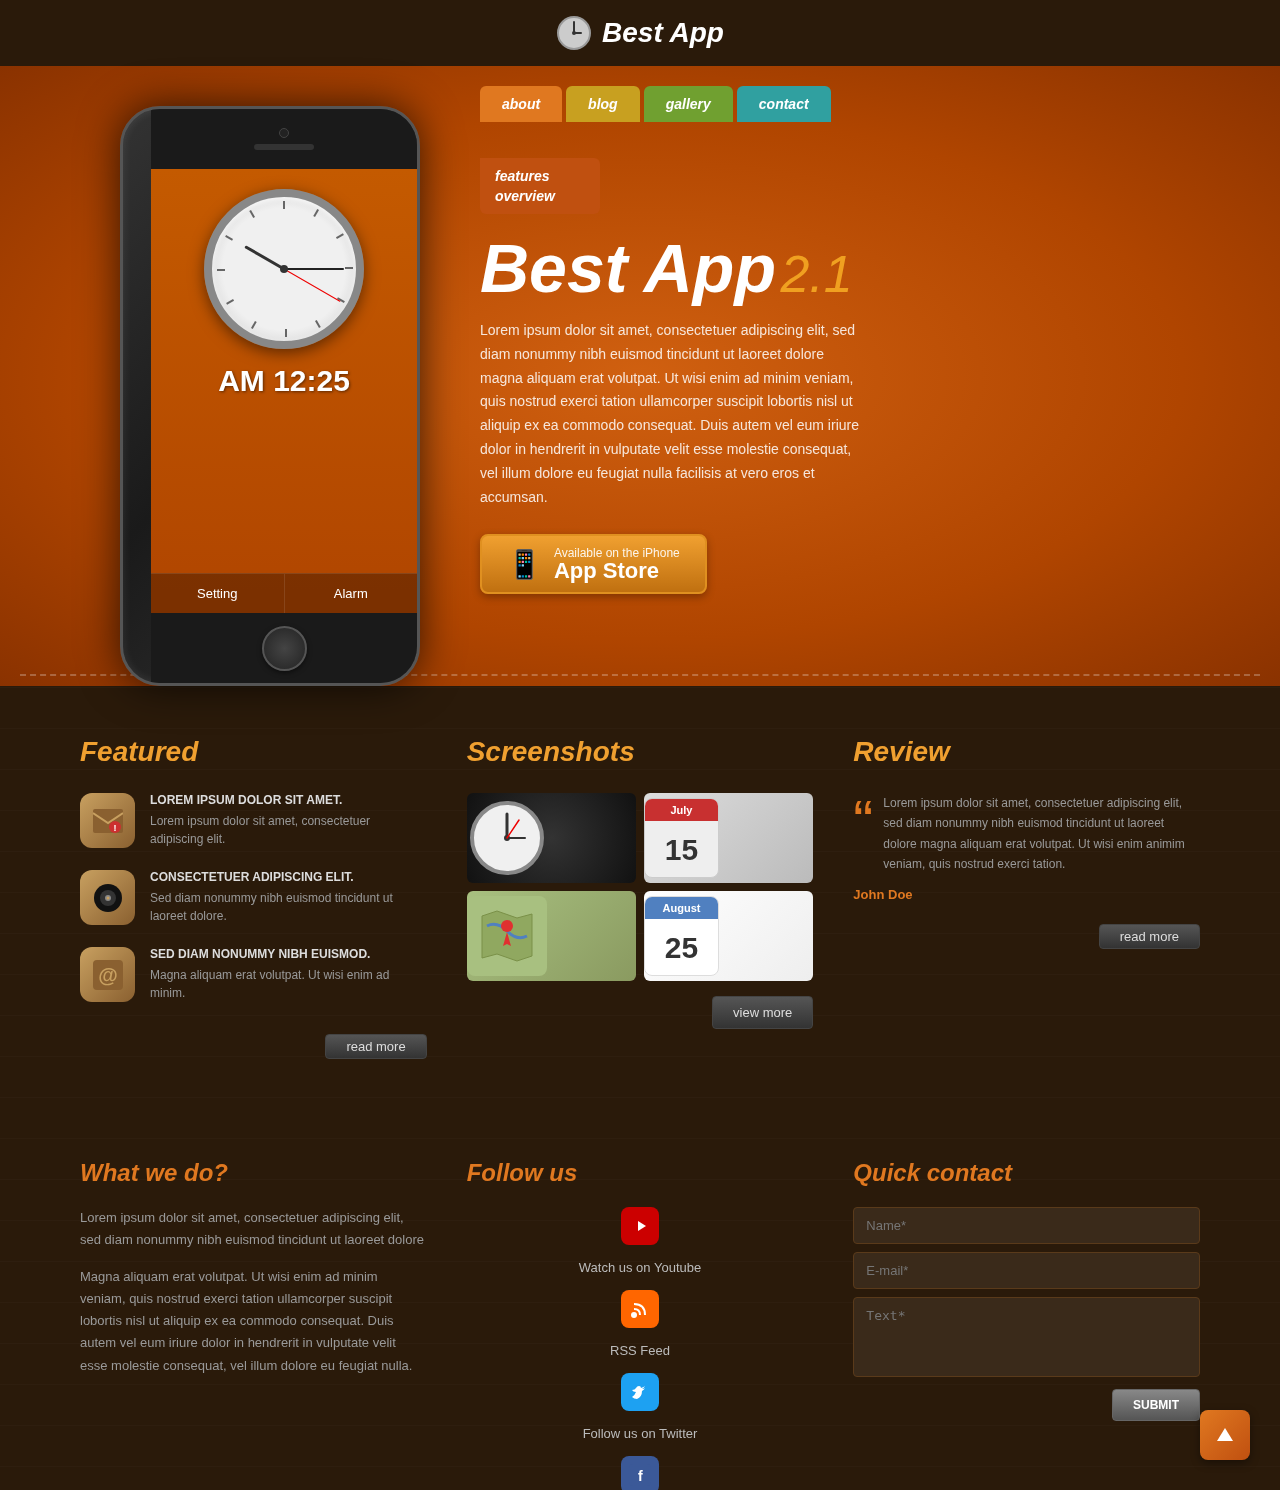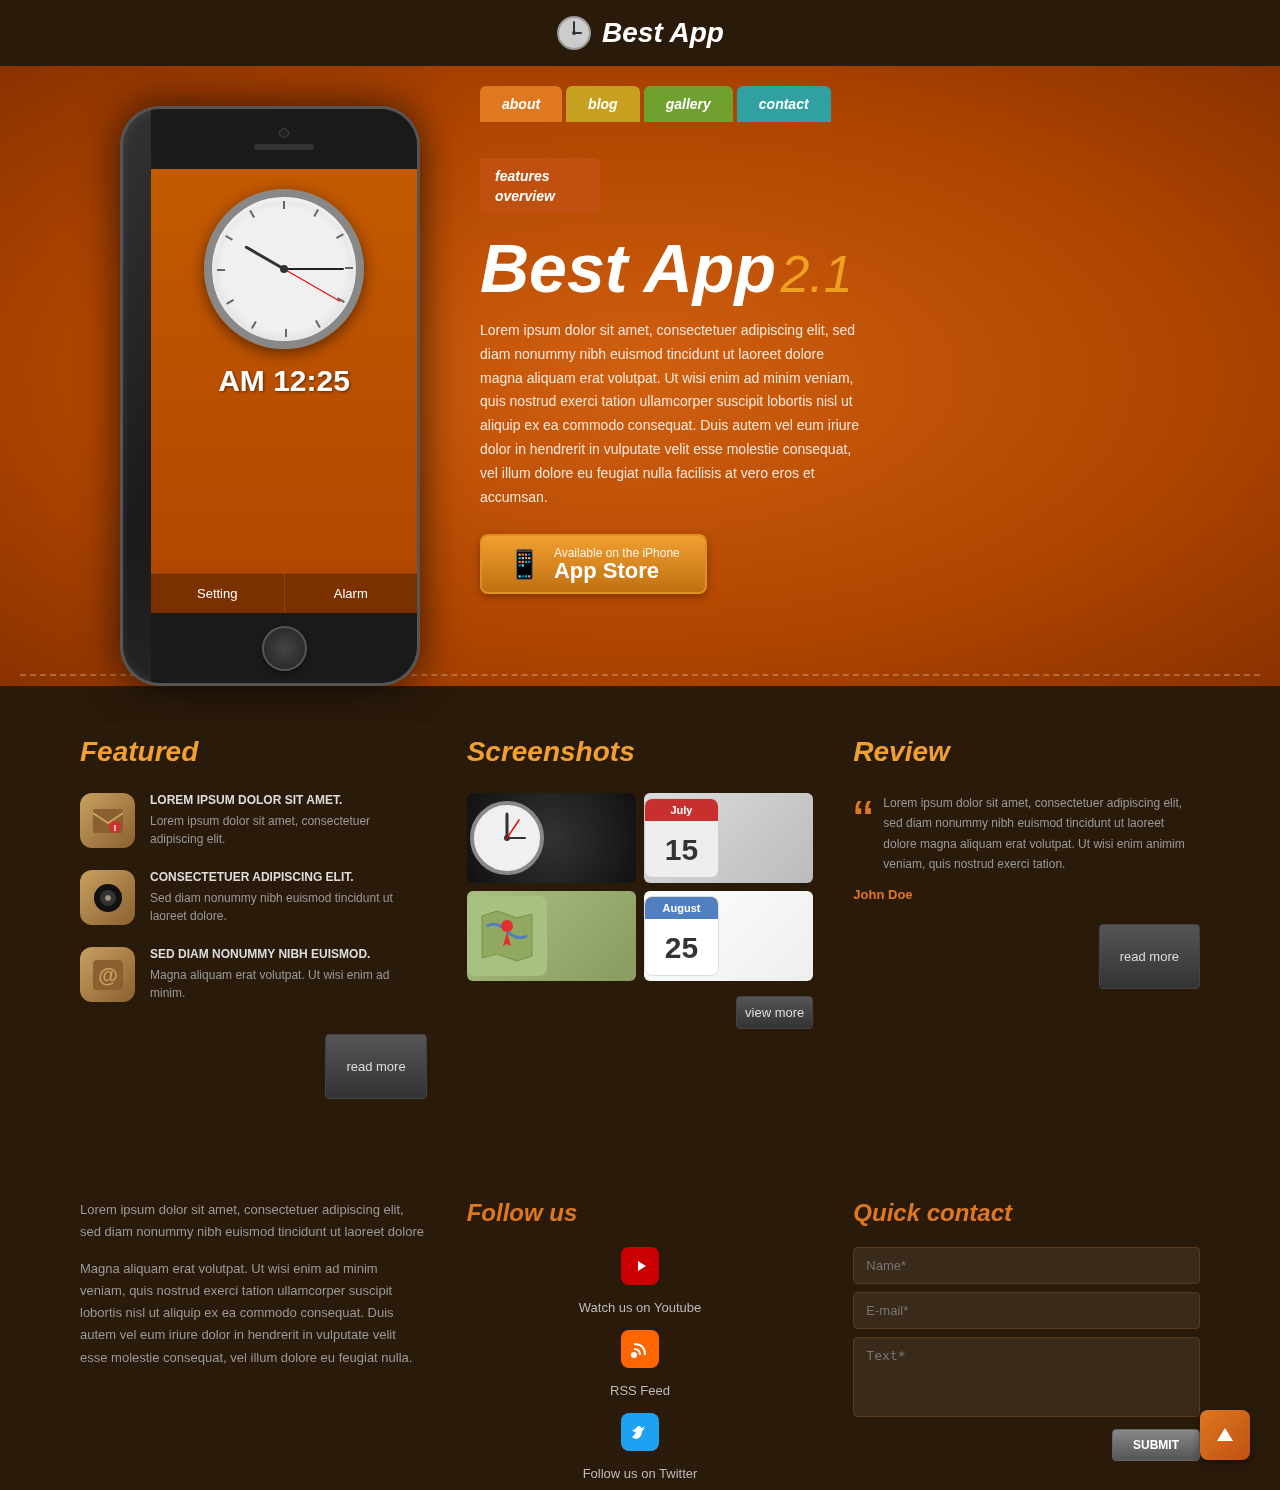--- a/index.html
+++ b/index.html
@@ -378,21 +378,21 @@
     }
     .featured-item-text {
       font-size: 12px;
       color: #999;
       line-height: 1.5;
     }
     .read-more-btn {
       display: inline-block;
       background: linear-gradient(180deg, #555 0%, #333 100%);
       color: #ddd;
-      padding: 24px 20px;
+      padding: 4px 20px;
       border-radius: 4px;
       font-size: 13px;
       cursor: pointer;
       border: 1px solid #444;
       margin-top: 10px;
       float: right;
     }
 
     
     .screenshots-grid {
@@ -421,21 +421,21 @@
     .screenshot-thumb.map-thumb {
       background: linear-gradient(135deg, #a8c080 0%, #8a9a60 100%);
     }
     .screenshot-thumb.cal2-thumb {
       background: linear-gradient(135deg, #fff 0%, #eee 100%);
     }
     .view-more-btn {
       display: inline-block;
       background: linear-gradient(180deg, #555 0%, #333 100%);
       color: #ddd;
-      padding: 8px 8px;
+      padding: 8px 20px;
       border-radius: 4px;
       font-size: 13px;
       cursor: pointer;
       border: 1px solid #444;
       float: right;
     }
 
     
     .review-quote {
       font-size: 60px;
@@ -766,20 +766,21 @@
       <div class="clearfix">
         <button class="read-more-btn">read more</button>
       </div>
     </div>
 
   </div>
 
   <div class="bottom-section">
 
     <div>
+      <div class="section-title-orange">What we do?</div>
       <p class="what-we-do-text">Lorem ipsum dolor sit amet, consectetuer adipiscing elit, sed diam nonummy nibh euismod tincidunt ut laoreet dolore</p>
       <p class="what-we-do-text">Magna aliquam erat volutpat. Ut wisi enim ad minim veniam, quis nostrud exerci tation ullamcorper suscipit lobortis nisl ut aliquip ex ea commodo consequat. Duis autem vel eum iriure dolor in hendrerit in vulputate velit esse molestie consequat, vel illum dolore eu feugiat nulla.</p>
     </div>
 
     <div>
       <div class="section-title-orange">Follow us</div>
 
       <div class="follow-item">
         <div class="social-icon youtube">
           <svg width="22" height="16" viewBox="0 0 22 16">

